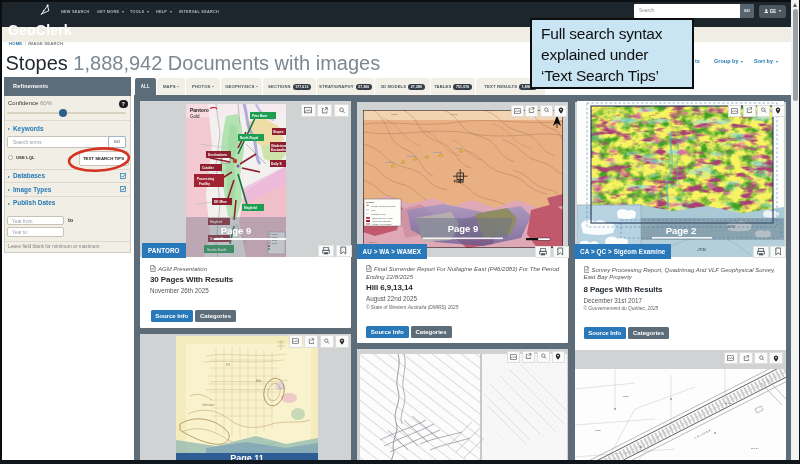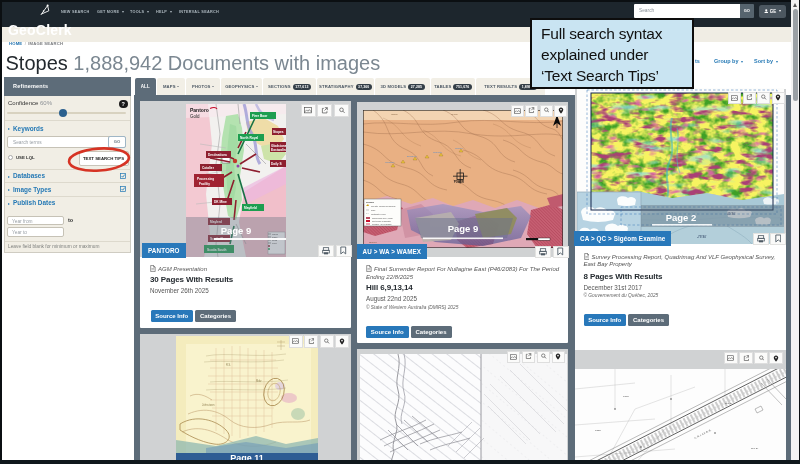--- a/index.html
+++ b/index.html
@@ -391,21 +391,21 @@
         <path d="M5 .5 V3 H7.5" fill="none" stroke="#555" stroke-width=".8"></path>
         <path d="M2.2 5 H6.2 M2.2 6.8 H6.2" stroke="#777" stroke-width=".7"></path>
       </svg>Final Surrender Report For Nullagine East (P46/2083) For The Period Ending 22/8/2025</div>
  <div class="cbold" style="left:9px;top:180.5px">Hill 6,9,13,14</div>
  <div class="cdate" style="left:9px;top:192.5px">August 22nd 2025</div>
  <div class="ccopy" style="left:9px;top:202.5px">© State of Western Australia (DMIRS) 2025</div>
  <div class="btn b1" style="left:9px;top:224px;width:42.5px">Source Info</div>
  <div class="btn b2" style="left:53.5px;top:224px;width:41px">Categories</div>
 </div>
 
-<div class="card" style="left:574.5px;top:89px;width:211px;height:306px">
+<div class="card" style="left:574.5px;top:102px;width:211px;height:306px">
  <div class="imgarea" style="height:155px"></div>
  <div id="t3holder" style="position:absolute;left:2px;top:-1px;width:207px;height:156px">
  <svg width="207" height="156" viewBox="0 0 207 156">
   <defs>
    <filter id="fy" x="0" y="0" width="100%" height="100%">
     <feTurbulence type="fractalNoise" baseFrequency="0.09 0.11" numOctaves="3" seed="7" result="n"></feTurbulence>
     <feColorMatrix in="n" type="matrix" values="0 0 0 0 0.93  0 0 0 0 0.90  0 0 0 0 0.12  0 0 0 3.2 -0.85"></feColorMatrix>
    </filter>
    <filter id="fr" x="0" y="0" width="100%" height="100%">
     <feTurbulence type="fractalNoise" baseFrequency="0.055 0.14" numOctaves="3" seed="23" result="n"></feTurbulence>

